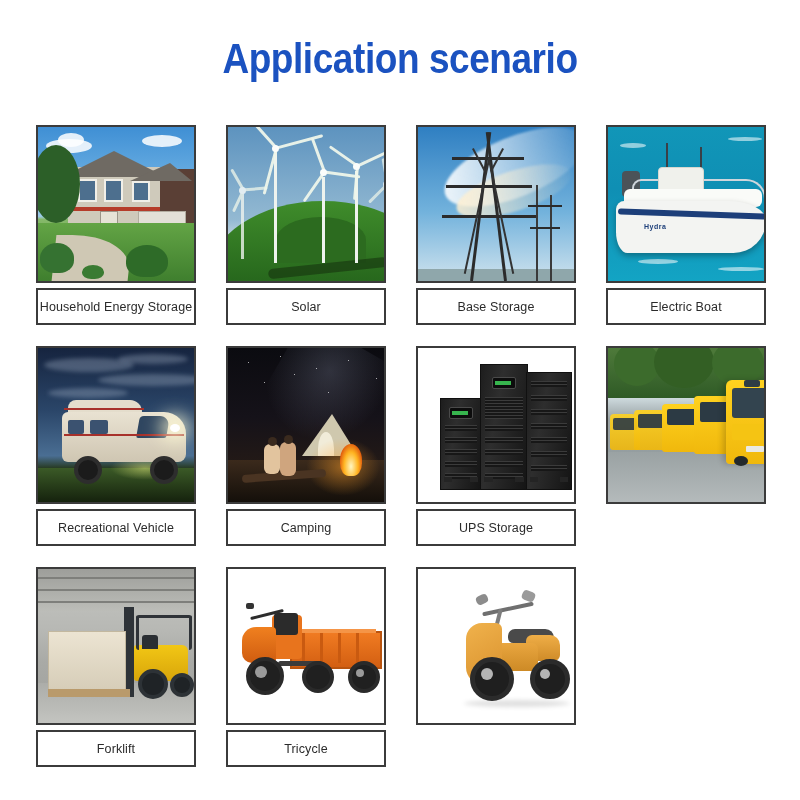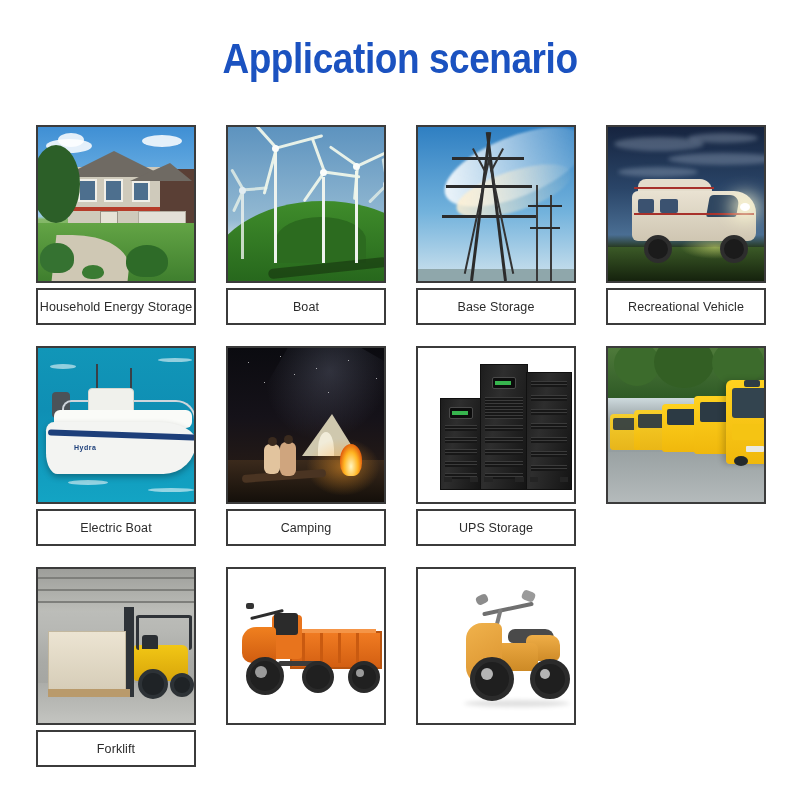--- a/index.html
+++ b/index.html
@@ -300,21 +300,21 @@
           </div>
           <div class="turb" style="left:150px;top:54px;width:16px;height:80px;opacity:.75">
 
             <div class="bl" style="height:26px;transform:rotate(45deg)"></div>
             <div class="bl" style="height:26px;transform:rotate(170deg)"></div>
 
             <div class="hub"></div>
           </div>
         </div>
       </div>
-      <div class="label">Boat</div>
+      <div class="label">Solar</div>
     </div>
 
     <div class="card">
       <div class="thumb">
         <div class="scene s-base">
           <div class="streak"></div>
             <div class="streak2"></div>
           <div class="ground"></div>
           <div class="pyl pa"></div>
           <div class="pyl pb"></div>
@@ -329,62 +329,62 @@
           <div class="pyl3"></div>
           <div class="arm" style="left:110px;top:78px;width:34px;height:2px"></div>
           <div class="arm" style="left:112px;top:100px;width:30px;height:2px"></div>
         </div>
       </div>
       <div class="label">Base Storage</div>
     </div>
 
     <div class="card">
       <div class="thumb">
+        <div class="scene s-boat">
+          <div class="spark" style="left:12px;top:16px;width:26px;height:5px"></div>
+          <div class="spark" style="left:120px;top:10px;width:34px;height:4px"></div>
+          <div class="spark" style="left:30px;top:132px;width:40px;height:5px"></div>
+          <div class="spark" style="left:110px;top:140px;width:46px;height:4px"></div>
+          <div class="spark" style="left:8px;top:100px;width:22px;height:4px"></div>
+          <div class="mast m1"></div>
+            <div class="mast m2"></div>
+          <div class="motor"></div>
+          <div class="rail"></div>
+          <div class="console"></div>
+          <div class="deck"></div>
+          <div class="hull"></div>
+          <div class="stripe"></div>
+          <div class="name">Hydra</div>
+        </div>
+      </div>
+      <div class="label">Electric Boat</div>
+    </div>
+
+    <div class="card">
+      <div class="thumb">
         <div class="scene s-rv">
           <div class="wisp" style="left:6px;top:10px;width:90px;height:14px"></div>
           <div class="wisp" style="left:60px;top:26px;width:110px;height:12px"></div>
           <div class="wisp" style="left:10px;top:40px;width:80px;height:10px"></div>
           <div class="wisp" style="left:80px;top:6px;width:70px;height:10px"></div>
           <div class="grass"></div>
           <div class="glow"></div>
           <div class="over"></div>
           <div class="van"></div>
           <div class="sidewin sw1"></div>
             <div class="sidewin sw2"></div>
           <div class="wind"></div>
           <div class="red"></div>
             <div class="red2"></div>
           <div class="wheel wl"></div>
             <div class="wheel wr"></div>
           <div class="head"></div>
         </div>
       </div>
       <div class="label">Recreational Vehicle</div>
-    </div>
-
-    <div class="card">
-      <div class="thumb">
-        <div class="scene s-boat">
-          <div class="spark" style="left:12px;top:16px;width:26px;height:5px"></div>
-          <div class="spark" style="left:120px;top:10px;width:34px;height:4px"></div>
-          <div class="spark" style="left:30px;top:132px;width:40px;height:5px"></div>
-          <div class="spark" style="left:110px;top:140px;width:46px;height:4px"></div>
-          <div class="spark" style="left:8px;top:100px;width:22px;height:4px"></div>
-          <div class="mast m1"></div>
-            <div class="mast m2"></div>
-          <div class="motor"></div>
-          <div class="rail"></div>
-          <div class="console"></div>
-          <div class="deck"></div>
-          <div class="hull"></div>
-          <div class="stripe"></div>
-          <div class="name">Hydra</div>
-        </div>
-      </div>
-      <div class="label">Electric Boat</div>
     </div>
 
     <div class="card">
       <div class="thumb">
         <div class="scene s-camp">
           <div class="milky"></div>
           <div class="star" style="left:20px;top:14px"></div>
           <div class="star" style="left:52px;top:8px"></div>
           <div class="star" style="left:88px;top:20px"></div>
           <div class="star" style="left:120px;top:12px"></div>
@@ -516,20 +516,21 @@
           <div class="hbar"></div>
           <div class="mir"></div>
           <div class="exh"></div>
           <div class="wh" style="left:18px;top:88px;width:30px;height:30px"></div>
           <div class="rim" style="left:27px;top:97px;width:12px;height:12px"></div>
           <div class="wh" style="left:74px;top:92px;width:24px;height:24px"></div>
           <div class="wh" style="left:120px;top:92px;width:24px;height:24px"></div>
           <div class="rim" style="left:128px;top:100px;width:8px;height:8px"></div>
         </div>
       </div>
+      <div class="label">Tricycle</div>
     </div>
 
     <div class="card">
       <div class="thumb">
         <div class="scene s-ev">
           <div class="shadow"></div>
           <div class="mirL"></div>
             <div class="mirR"></div>
           <div class="hbar"></div>
           <div class="stem"></div>

